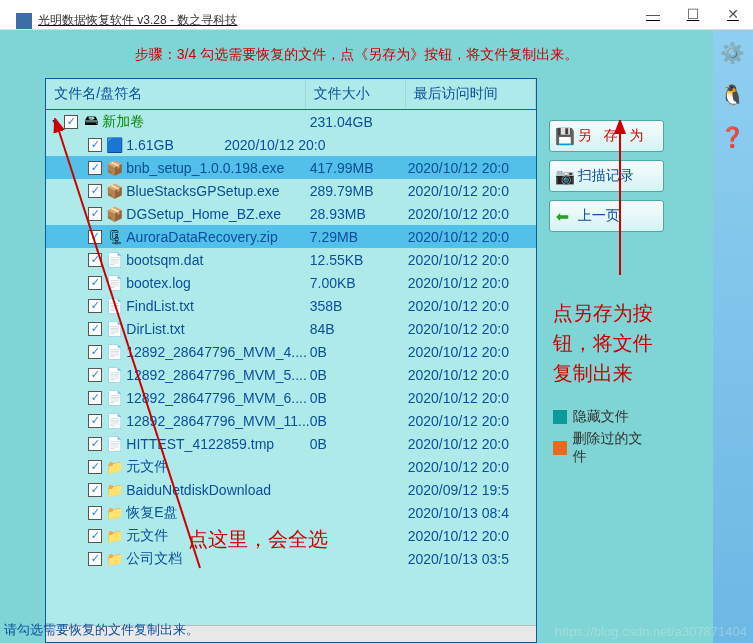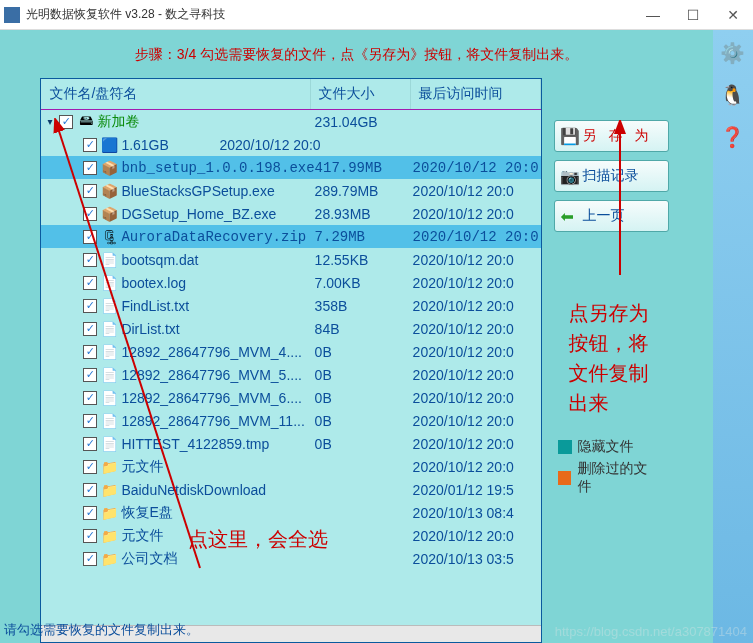--- a/index.html
+++ b/index.html
@@ -1,18 +1,18 @@
 <!DOCTYPE html>
 <html><head>
 <meta charset="utf-8">
 <style>
 * { box-sizing: border-box; margin: 0; padding: 0; font-family: "Microsoft YaHei", SimSun, sans-serif; }
 body { background: #fff; width: 753px; height: 643px; overflow: hidden; position: relative; }
 
-.titlebar { height: 30px; background: #fff; display: flex; align-items: center; padding-left: 4px; border-bottom: 1px solid #ddd; }
+.titlebar { height: 30px; background: #fff; display: flex; align-items: flex-end; padding-left: 16px; border-bottom: 1px solid #ddd; text-decoration: underline; }
 .titlebar .icon { width: 16px; height: 16px; background: #3a6ea5; margin-right: 6px; }
 .titlebar .title { font-size: 12px; color: #333; flex: 1; }
 .titlebar .winbtns { display: flex; }
 .titlebar .winbtn { width: 40px; height: 30px; display: flex; align-items: center; justify-content: center; font-size: 14px; color: #555; }
 
 .content { display: flex; height: 613px; }
 .main { flex: 1; background: #7fd5d5; padding: 6px 6px 0 6px; display: flex; flex-direction: column; position: relative; align-items: center; }
 .stepbar { text-align: center; color: #c00; font-size: 14px; padding: 10px 0 14px; font-weight: 500; }
 
 .panel { background: #aeeaea; border: 1px solid #0a5a9e; flex: 1; display: flex; flex-direction: column; min-height: 0; }
@@ -26,29 +26,29 @@
 .row { display: flex; align-items: center; padding: 1px 0 1px 6px; height: 23px; }
 .row .indent { width: 24px; display: inline-block; }
 .row .caret { width: 12px; color: #0b3b6b; font-size: 10px; }
 .row .cb { width: 14px; height: 14px; border: 1px solid #555; background: #fff; margin-right: 4px; display: inline-flex; align-items: center; justify-content: center; font-size: 11px; color: #2a7bd6; }
 .row .fi { width: 18px; text-align: center; margin-right: 2px; }
 .row .nm { color: #0b4e9b; flex: 1; white-space: nowrap; overflow: hidden; text-overflow: ellipsis; }
 .row .sz { width: 98px; color: #0b4e9b; }
 .row .tm { width: 128px; color: #0b4e9b; white-space: nowrap; overflow: hidden; }
 .row.root .nm { color: #0a8a0a; font-weight: 500; }
 .row.sel { background: #52c0e8; }
-.row.sel .nm, .row.sel .sz, .row.sel .tm { color: #0b4e9b; font-family: Liberation Mono, monospace; }
+.row.sel .nm, .row.sel .sz, .row.sel .tm { color: #0b4e9b; }
 
 .scrollx { height: 17px; background: #e8e8e8; border-top: 1px solid #bbb; }
 
 .right { width: 125px; background: #7fd5d5; padding: 42px 6px 6px 0; }
 .rbtn { width: 115px; height: 32px; background: linear-gradient(#f6fcfc,#d5f3f3); border: 1px solid #4fa8a8; border-radius: 3px; margin: 0 0 8px 6px; display: flex; align-items: center; padding-left: 6px; color: #0b4e9b; font-size: 14px; }
 .rbtn .ri { width: 22px; font-size: 16px; }
 .rbtn.save .txt { color: #c00; letter-spacing: 4px; }
-.annot { color: #c00; font-size: 20px; margin: 66px 6px 20px 21px; line-height: 30px; }
+.annot { color: #c00; font-size: 20px; margin: 66px 6px 20px 10px; line-height: 30px; }
 .legend { font-size: 14px; margin: 4px 6px 4px 10px; color: #333; display: flex; align-items: center; }
 .sq { width: 14px; height: 14px; margin-right: 6px; }
 
 .status { position: absolute; bottom: 4px; left: 4px; color: #0b4e9b; font-size: 13px; }
 .watermark { position: absolute; bottom: 4px; right: 6px; color: #d6e4e4; font-size: 13px; opacity: 0.4; }
 
 .sidebar { width: 40px; background: linear-gradient(#8fcff0,#6cb8e4); display: flex; flex-direction: column; align-items: center; padding-top: 8px; gap: 12px; }
 .sic { width: 30px; height: 30px; border-radius: 4px; display: flex; align-items: center; justify-content: center; font-size: 20px; }
 
 .arrow { position: absolute; pointer-events: none; }
@@ -221,21 +221,21 @@
               <span class="sz"></span>
               <span class="tm">2020/10/12 20:0</span>
             </div>
             <div class="row">
               <span class="indent"></span>
               <span class="caret"></span>
               <span class="cb">✓</span>
               <span class="fi">📁</span>
               <span class="nm">BaiduNetdiskDownload</span>
               <span class="sz"></span>
-              <span class="tm">2020/01/12 19:5</span>
+              <span class="tm">2020/09/12 19:5</span>
             </div>
             <div class="row">
               <span class="indent"></span>
               <span class="caret"></span>
               <span class="cb">✓</span>
               <span class="fi">📁</span>
               <span class="nm">恢复E盘</span>
               <span class="sz"></span>
               <span class="tm">2020/10/13 08:4</span>
             </div>

